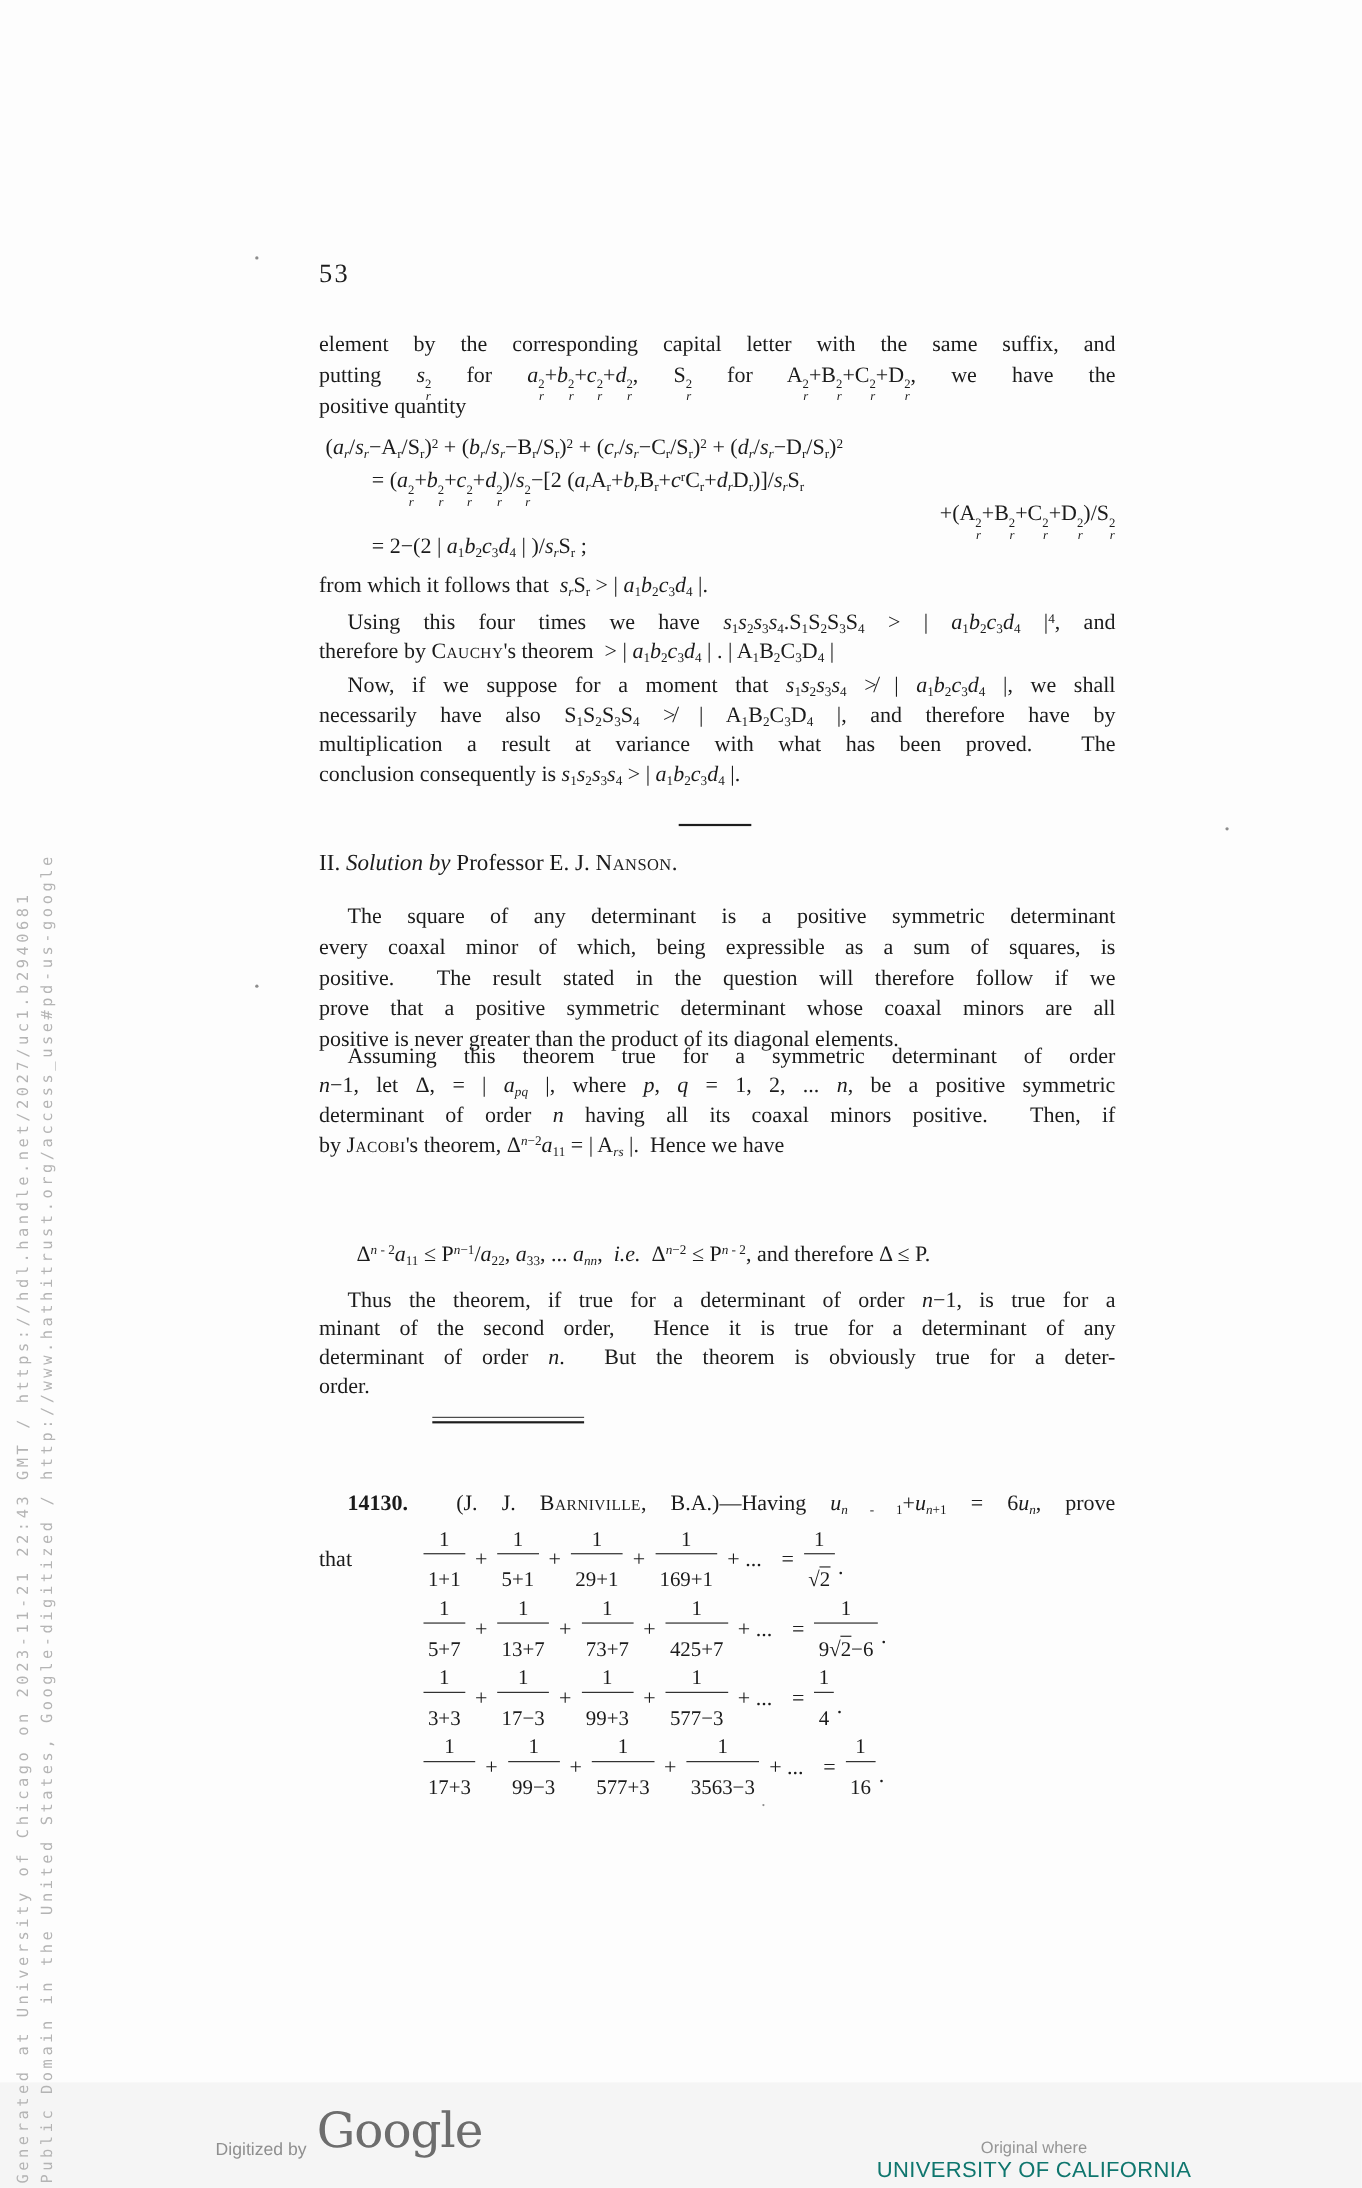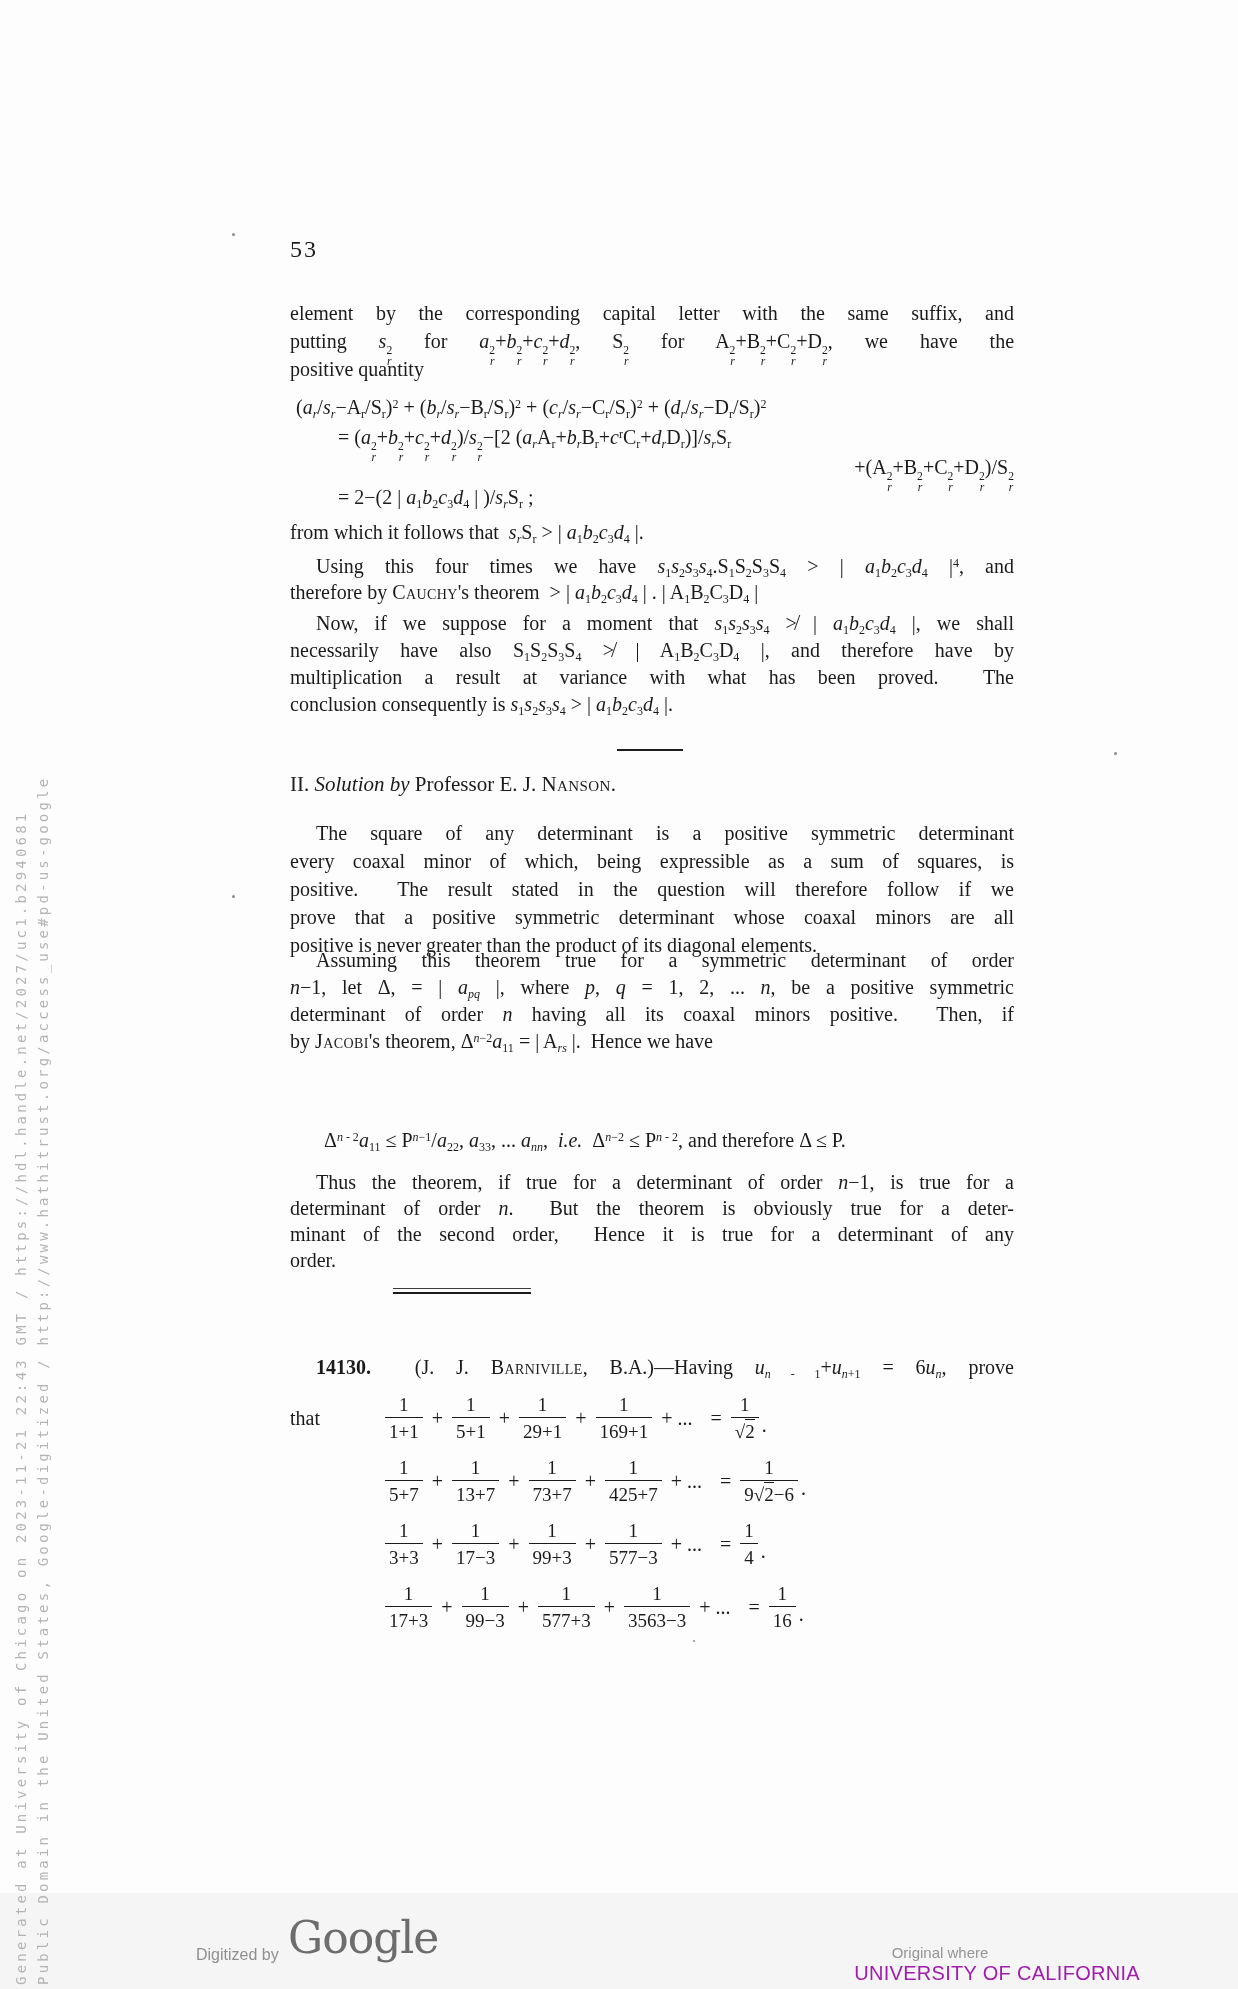--- a/index.html
+++ b/index.html
@@ -32,34 +32,34 @@
   .rule1{position:absolute;top:749px;left:617px;width:66px;height:2px;background:#1d1d1d;}
   .rule2{position:absolute;top:1288px;left:393px;width:138px;}
   .rule2 .r2a{height:1px;background:#3a3a3a;}
   .rule2 .r2b{height:2px;background:#1d1d1d;margin-top:3px;}
   
   .series{position:absolute;top:1392px;left:290px;width:724px;}
   .series-row{display:flex;align-items:center;height:52px;margin-bottom:11px;white-space:nowrap;font-size:20px;}
   .that{display:inline-block;width:95px;font-size:20px;}
   .frac{display:inline-flex;flex-direction:column;align-items:center;line-height:1;font-size:19px;}
   .frac .num{padding:0 3px 3px 3px;line-height:19px;}
-  .frac .den{border-top:1.7px solid #1b1b1b;padding:4px 4px 0 4px;line-height:19px;}
+  .frac .den{border-top:1.7px solid #1b1b1b;padding:14px 4px 0 4px;line-height:19px;}
   .op{margin:0 9px;}
   .tail{margin-left:3px;margin-top:14px;}
   .vin{border-top:1.5px solid #1b1b1b;padding-top:1px;}
   
   .footer-band{position:absolute;left:0;top:1893px;width:1238px;height:96px;background:#f5f5f5;}
   .f-digitized{position:absolute;left:196px;top:1946px;font-family:"Liberation Sans",sans-serif;
                font-size:16px;color:#8f8f8f;}
   .f-logo{position:absolute;left:288px;top:1912px;font-family:"DejaVu Serif",serif;
           font-size:44px;color:#6d6d6d;letter-spacing:-1px;}
   .f-orig{position:absolute;left:790px;top:1944px;width:300px;text-align:center;
           font-family:"Liberation Sans",sans-serif;font-size:15px;color:#959595;}
-  .f-inst{position:absolute;left:740px;top:1962px;width:400px;text-align:right;
-          font-family:"Liberation Sans",sans-serif;font-size:20px;color:#a21caf;letter-spacing:0.3px;}
+  .f-inst{position:absolute;left:740px;top:1962px;width:400px;text-align:center;
+          font-family:"Liberation Sans",sans-serif;font-size:20px;color:#0f766e;letter-spacing:0.3px;}
   
   .wm{position:absolute;left:54px;bottom:4px;transform-origin:0 100%;transform:rotate(-90deg);
       font-family:"DejaVu Sans Mono",monospace;font-size:14px;letter-spacing:3.2px;
       color:#b4b4b4;white-space:nowrap;}
   .wm div{line-height:22px;height:22px;}
   .dot{position:absolute;width:3px;height:3px;border-radius:50%;background:#8d8d8d;}
 </style>
 </head>
 <body>
 
@@ -176,22 +176,22 @@
       <div class="tl j">determinant of order <i>n</i> having all its coaxal minors positive.&nbsp; Then, if</div>
       <div class="tl e">by <span class="sc">Jacobi</span>'s theorem, Δ<sup><i>n</i>−2</sup><i>a</i><sub>11</sub> = | A<sub><i>rs</i></sub> |.&nbsp; Hence we have</div>
     </div>
 
   <div class="blk lh28" style="top:1126px;">
       <div class="tl eqc">Δ<sup><i>n</i> - 2</sup><i>a</i><sub>11</sub> ≤ P<sup><i>n</i>−1</sup>/<i>a</i><sub>22</sub>, <i>a</i><sub>33</sub>, ... <i>a<sub>nn</sub></i>, &nbsp;<i>i.e.</i>&nbsp; Δ<sup><i>n</i>−2</sup> ≤ P<sup><i>n</i> - 2</sup>, and therefore Δ ≤ P.</div>
     </div>
 
   <div class="blk lh26" style="top:1169px;">
       <div class="tl j ind">Thus the theorem, if true for a determinant of order <i>n</i>−1, is true for a</div>
+      <div class="tl j">minant of the second order,&nbsp; Hence it is true for a determinant of any</div>
       <div class="tl j">determinant of order <i>n</i>.&nbsp; But the theorem is obviously true for a deter-</div>
-      <div class="tl j">minant of the second order,&nbsp; Hence it is true for a determinant of any</div>
       <div class="tl e">order.</div>
     </div>
 
   <div class="rule2">
     <div class="r2a"></div>
     <div class="r2b"></div>
   </div>
 
   <div class="blk lh30" style="top:1352px;">
       <div class="tl j ind"><b>14130.</b>&nbsp; (J. J. <span class="sc">Barniville</span>, B.A.)—Having <i>u</i><sub><i>n</i> - 1</sub>+<i>u</i><sub><i>n</i>+1</sub> = 6<i>u<sub>n</sub></i>, prove</div>

